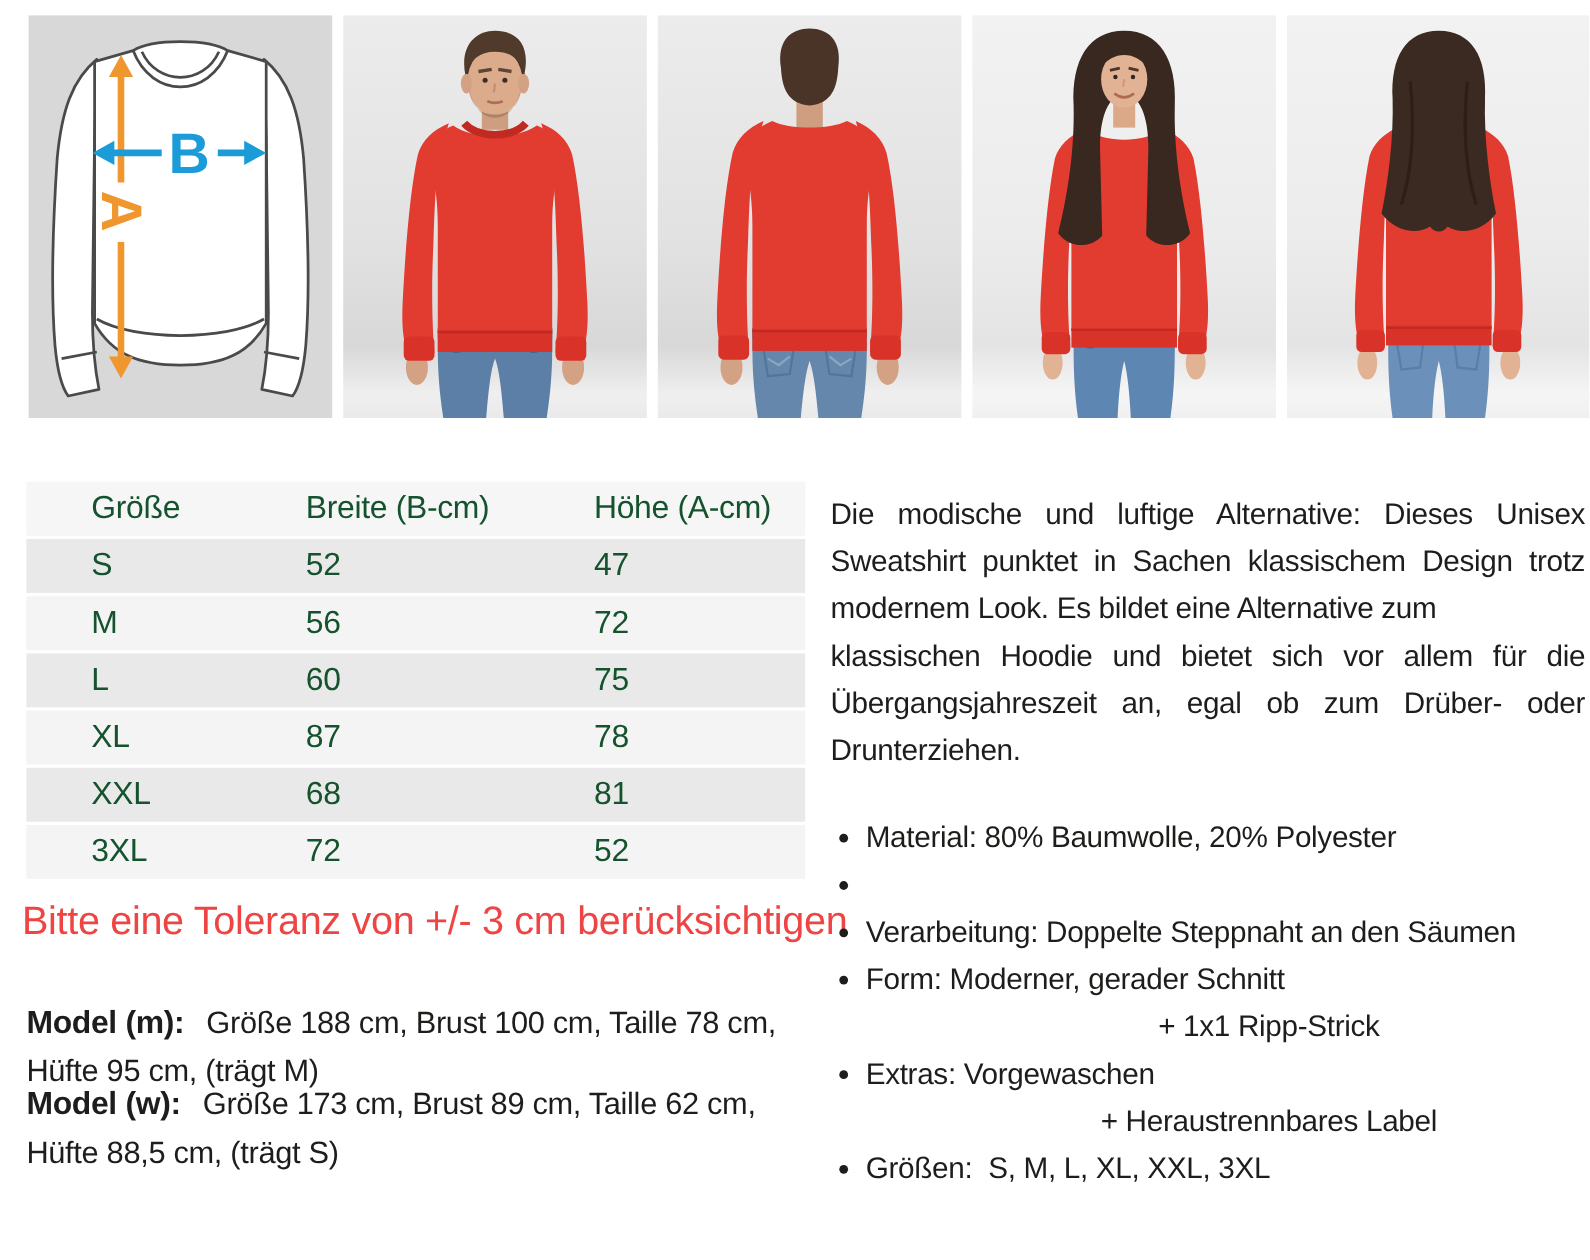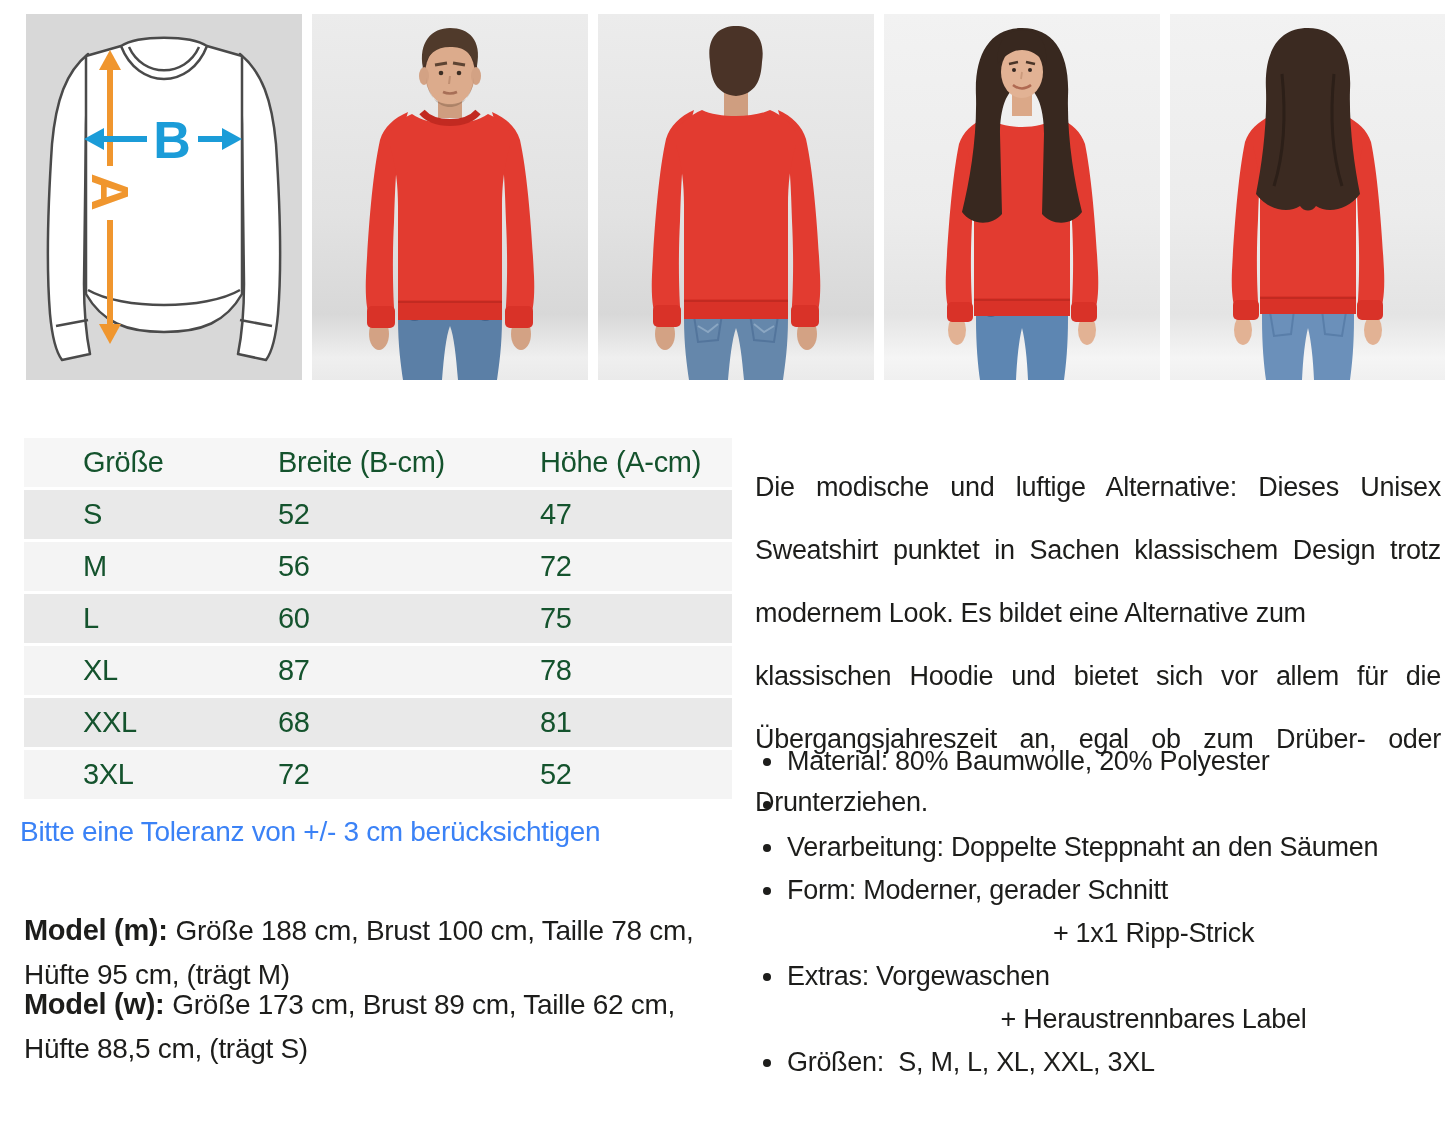--- a/index.html
+++ b/index.html
@@ -17,30 +17,30 @@
 
   
   .size-table { position:absolute; left:24px; top:438px; width:708px; }
   .trow { display:grid; grid-template-columns:195px 262px 1fr; height:49px; margin-bottom:3px;
           font-size:29px; line-height:49px; color:#14532d; letter-spacing:-0.3px; }
   .trow > div { padding-left:59px; white-space:nowrap; }
   .trow.head { background:#f6f6f6; }
   .trow.dark { background:#e9e9e9; }
   .trow.lite { background:#f4f4f4; }
 
-  .tolerance { position:absolute; left:20px; top:816px; font-size:28px; letter-spacing:-0.3px; color:#3b82f6; }
+  .tolerance { position:absolute; left:20px; top:816px; font-size:36px; letter-spacing:-0.3px; color:#ef4444; }
 
   .model-block { position:absolute; left:24px; width:700px; font-size:28px; line-height:44px; letter-spacing:-0.3px; }
   .model-m { top:908px; }
   .model-w { top:982px; }
-  .model-label { font-weight:bold; font-size:29px; margin-right:8px; }
+  .model-label { font-weight:bold; font-size:29px; margin-right:20px; }
 
   
   .desc { position:absolute; left:755px; top:446px; width:686px; font-size:27px; line-height:43px; letter-spacing:-0.3px; }
-  .desc-line { min-height:43px;margin-top:20px; }
+  .desc-line { min-height:43px; }
   .desc-line.just { text-align:justify; text-align-last:justify; }
 
   .specs { position:absolute; left:755px; top:740px; width:690px; }
   .spec-row { display:flex; align-items:flex-start; min-height:43px; font-size:27px; line-height:43px; letter-spacing:-0.3px; padding-left:8px; }
   .spec-row .dot { width:8px; height:8px; border-radius:50%; background:#1d1d1b; margin-top:18px; margin-right:16px; flex:0 0 8px; }
   .spec-row.indent { padding-left:107px;justify-content:center; }
   .spec-text { white-space:pre-wrap; }
 </style>
 </head>
 <body>

